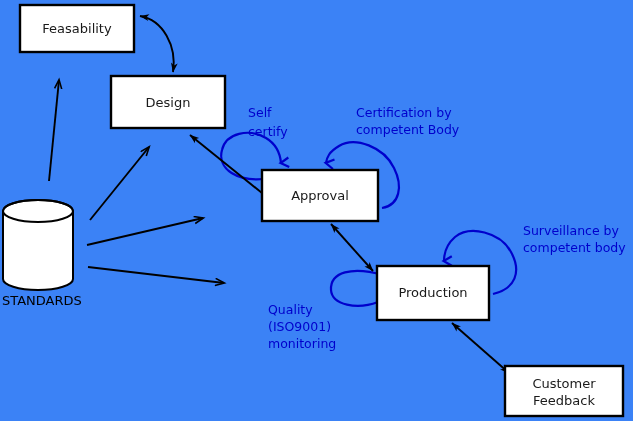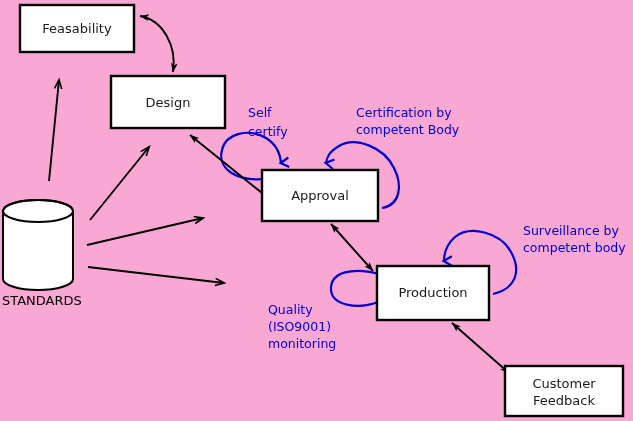--- a/index.html
+++ b/index.html
@@ -8,21 +8,21 @@
     padding: 0;
     background: #ffffff;
   }
   body {
     font-family: "DejaVu Sans", sans-serif;
   }
   #diagram-root {
     position: relative;
     width: 633px;
     height: 421px;
-    background: #f9a8d4;
+    background: #3b82f6;
     overflow: hidden;
   }
   #diagram-svg {
     position: absolute;
     left: 0;
     top: 0;
     width: 633px;
     height: 421px;
   }
   .box-rect {

